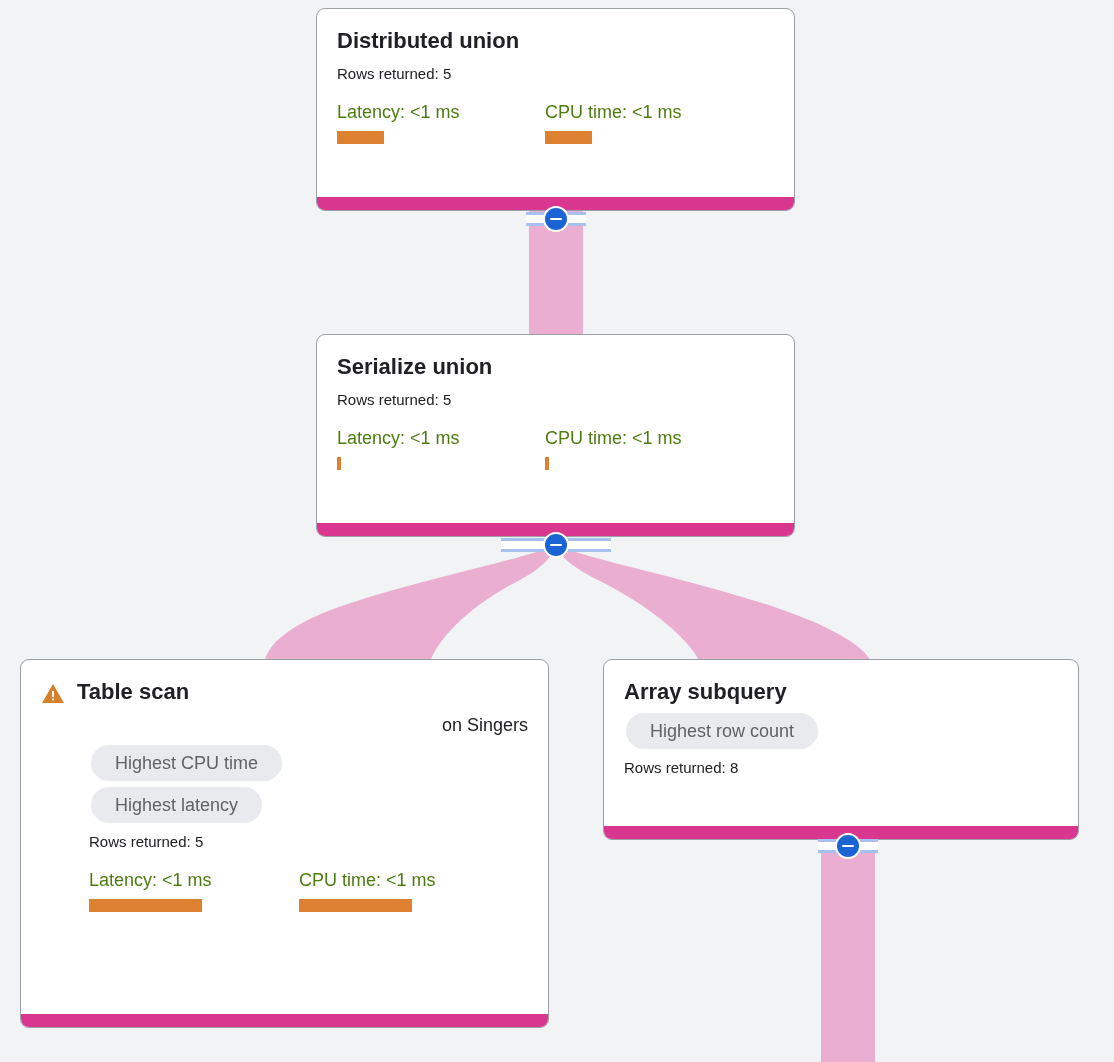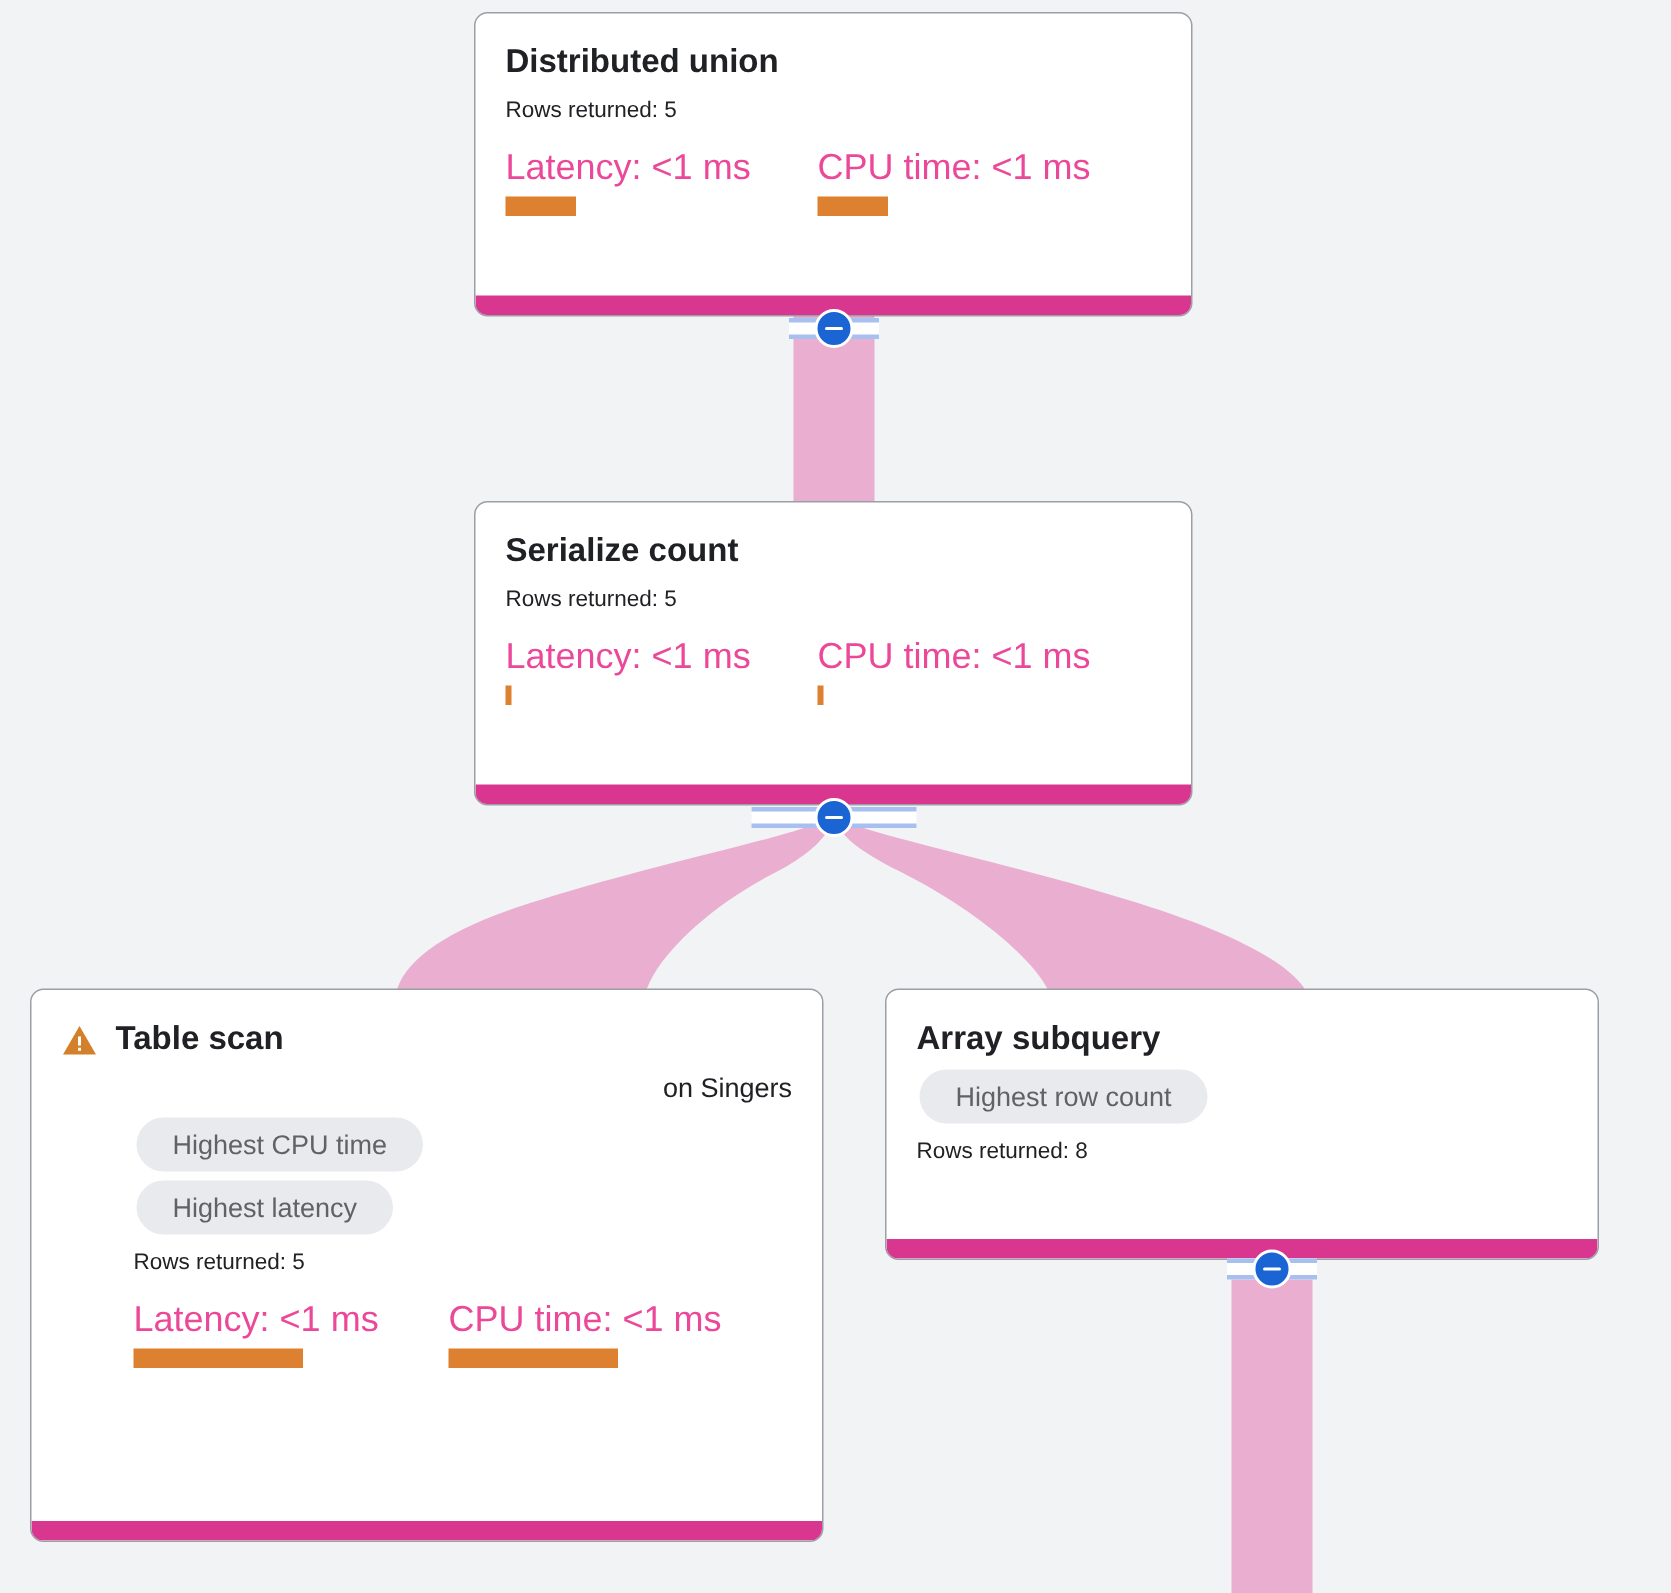--- a/index.html
+++ b/index.html
@@ -106,22 +106,22 @@
   }
   .metrics {
     margin-top: 14px;
     display: flex;
   }
   .metric {
     display: flex;
     flex-direction: column;
   }
   .metric-label {
-    font-size: 24px;
-    color: #ec4899;
+    font-size: 18px;
+    color: #4d7c0f;
     line-height: 22px;
     white-space: nowrap;
   }
   .metric-bar {
     height: 13px;
     background: #dd8030;
     margin-top: 8px;
   }
   
   .collapse {
@@ -213,21 +213,21 @@
   <div class="collapse" style="left:526px; top:206px; width:60px;">
     <div class="rail"></div>
     <div class="knob">
         <i></i>
       </div>
   </div>
 
   <div class="node" style="left:316px; top:334px; width:479px; height:203px;">
     <div class="node-body">
       <div class="node-title-row">
-        <div class="node-title">Serialize count</div>
+        <div class="node-title">Serialize union</div>
       </div>
       <div class="rows-line">Rows returned: 5</div>
       <div class="metrics">
         <div class="metric" style="width:208px;">
           <div class="metric-label">Latency: &lt;1 ms</div>
           <div class="metric-bar" style="width:4px;"></div>
         </div>
         <div class="metric">
           <div class="metric-label">CPU time: &lt;1 ms</div>
           <div class="metric-bar" style="width:4px;"></div>
@@ -269,21 +269,21 @@
           <div class="metric">
             <div class="metric-label">CPU time: &lt;1 ms</div>
             <div class="metric-bar" style="width:113px;"></div>
           </div>
         </div>
       </div>
     </div>
     <div class="node-bar"></div>
   </div>
 
-  <div class="node" style="left:590px; top:659px; width:476px; height:181px;">
+  <div class="node" style="left:603px; top:659px; width:476px; height:181px;">
     <div class="node-body">
       <div class="node-title-row">
         <div class="node-title">Array subquery</div>
       </div>
       <div class="chips">
         <div class="chip">Highest row count</div>
       </div>
       <div class="rows-line">Rows returned: 8</div>
     </div>
     <div class="node-bar"></div>

